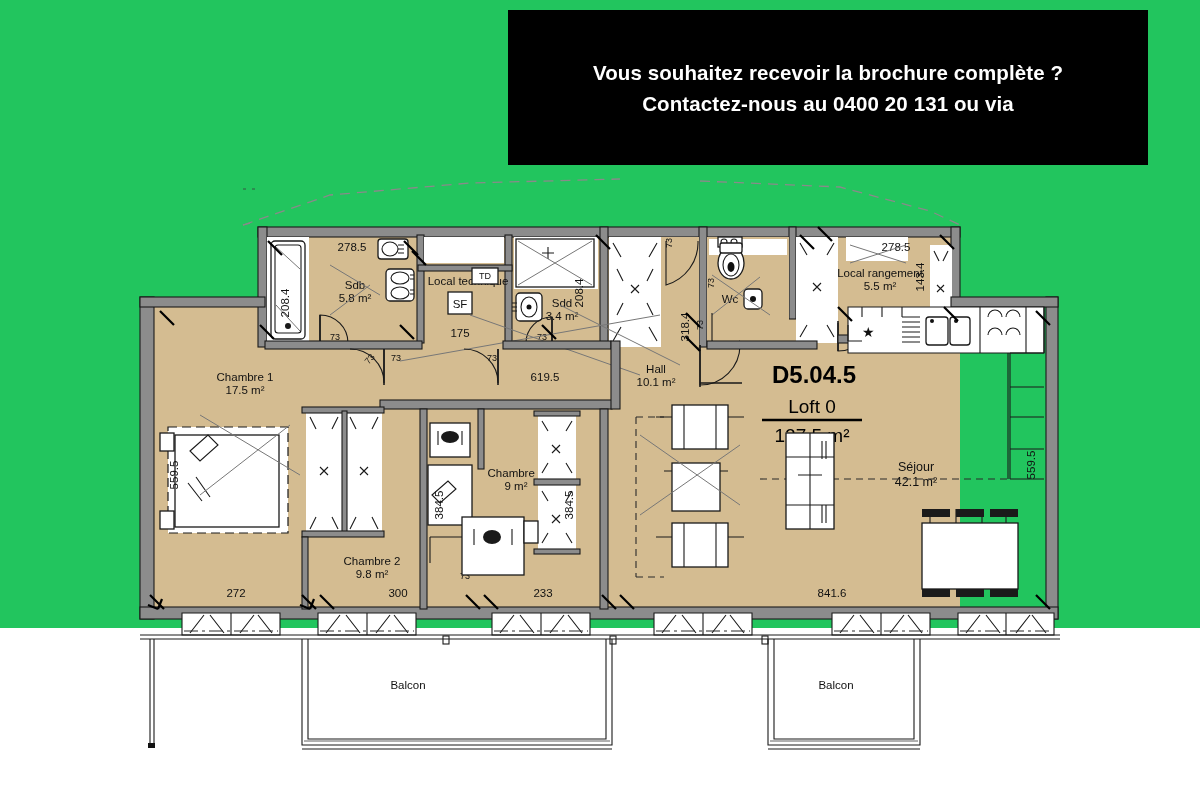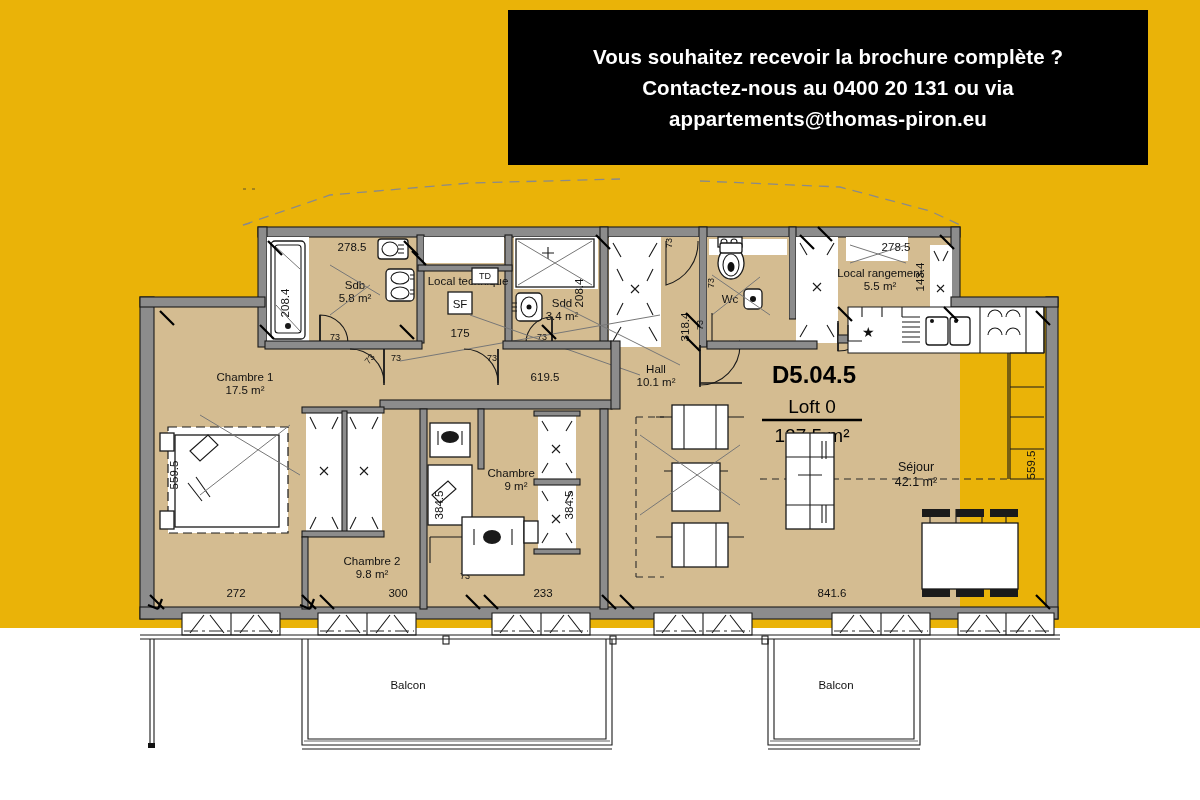--- a/index.html
+++ b/index.html
@@ -3,21 +3,21 @@
 <meta charset="utf-8">
 <style>
   * { box-sizing: border-box; }
   html, body {
     margin: 0; padding: 0;
     width: 1200px; height: 800px;
     background: #ffffff;
     font-family: "Liberation Sans", sans-serif;
     overflow: hidden;
   }
-  #root { position: relative; width: 1200px; height: 628px; background:#eab308; }
+  #root { position: relative; width: 1200px; height: 628px; background:#22c55e; }
 
   
   #promo {
     position: absolute; left: 508px; top: 10px;
     width: 640px; height: 155px;
     background: #000000; color: #ffffff;
     display: flex; flex-direction: column;
     align-items: center; justify-content: center;
     text-align: center;
     font-weight: bold; font-size: 20.5px; line-height: 31px;
@@ -31,21 +31,20 @@
   #plan svg { display:block; }
 </style>
 </head>
 <body>
 
 <div id="root">
 
   <div id="promo">
     <div>Vous souhaitez recevoir la brochure complète ?</div>
     <div>Contactez-nous au 0400 20 131 ou via</div>
-    <div>appartements@thomas-piron.eu</div>
   </div>
 
   <div id="plan">
     <svg width="1200" height="635" viewBox="0 0 1200 635" xmlns="http://www.w3.org/2000/svg">
       <defs>
         <style>
           .fill  { fill:#d4bc91; }
           .white { fill:#ffffff; }
           .wall  { fill:#8c8c8c; stroke:#1a1a1a; stroke-width:1.1; }
           .thin  { fill:none; stroke:#1a1a1a; stroke-width:1.1; }

